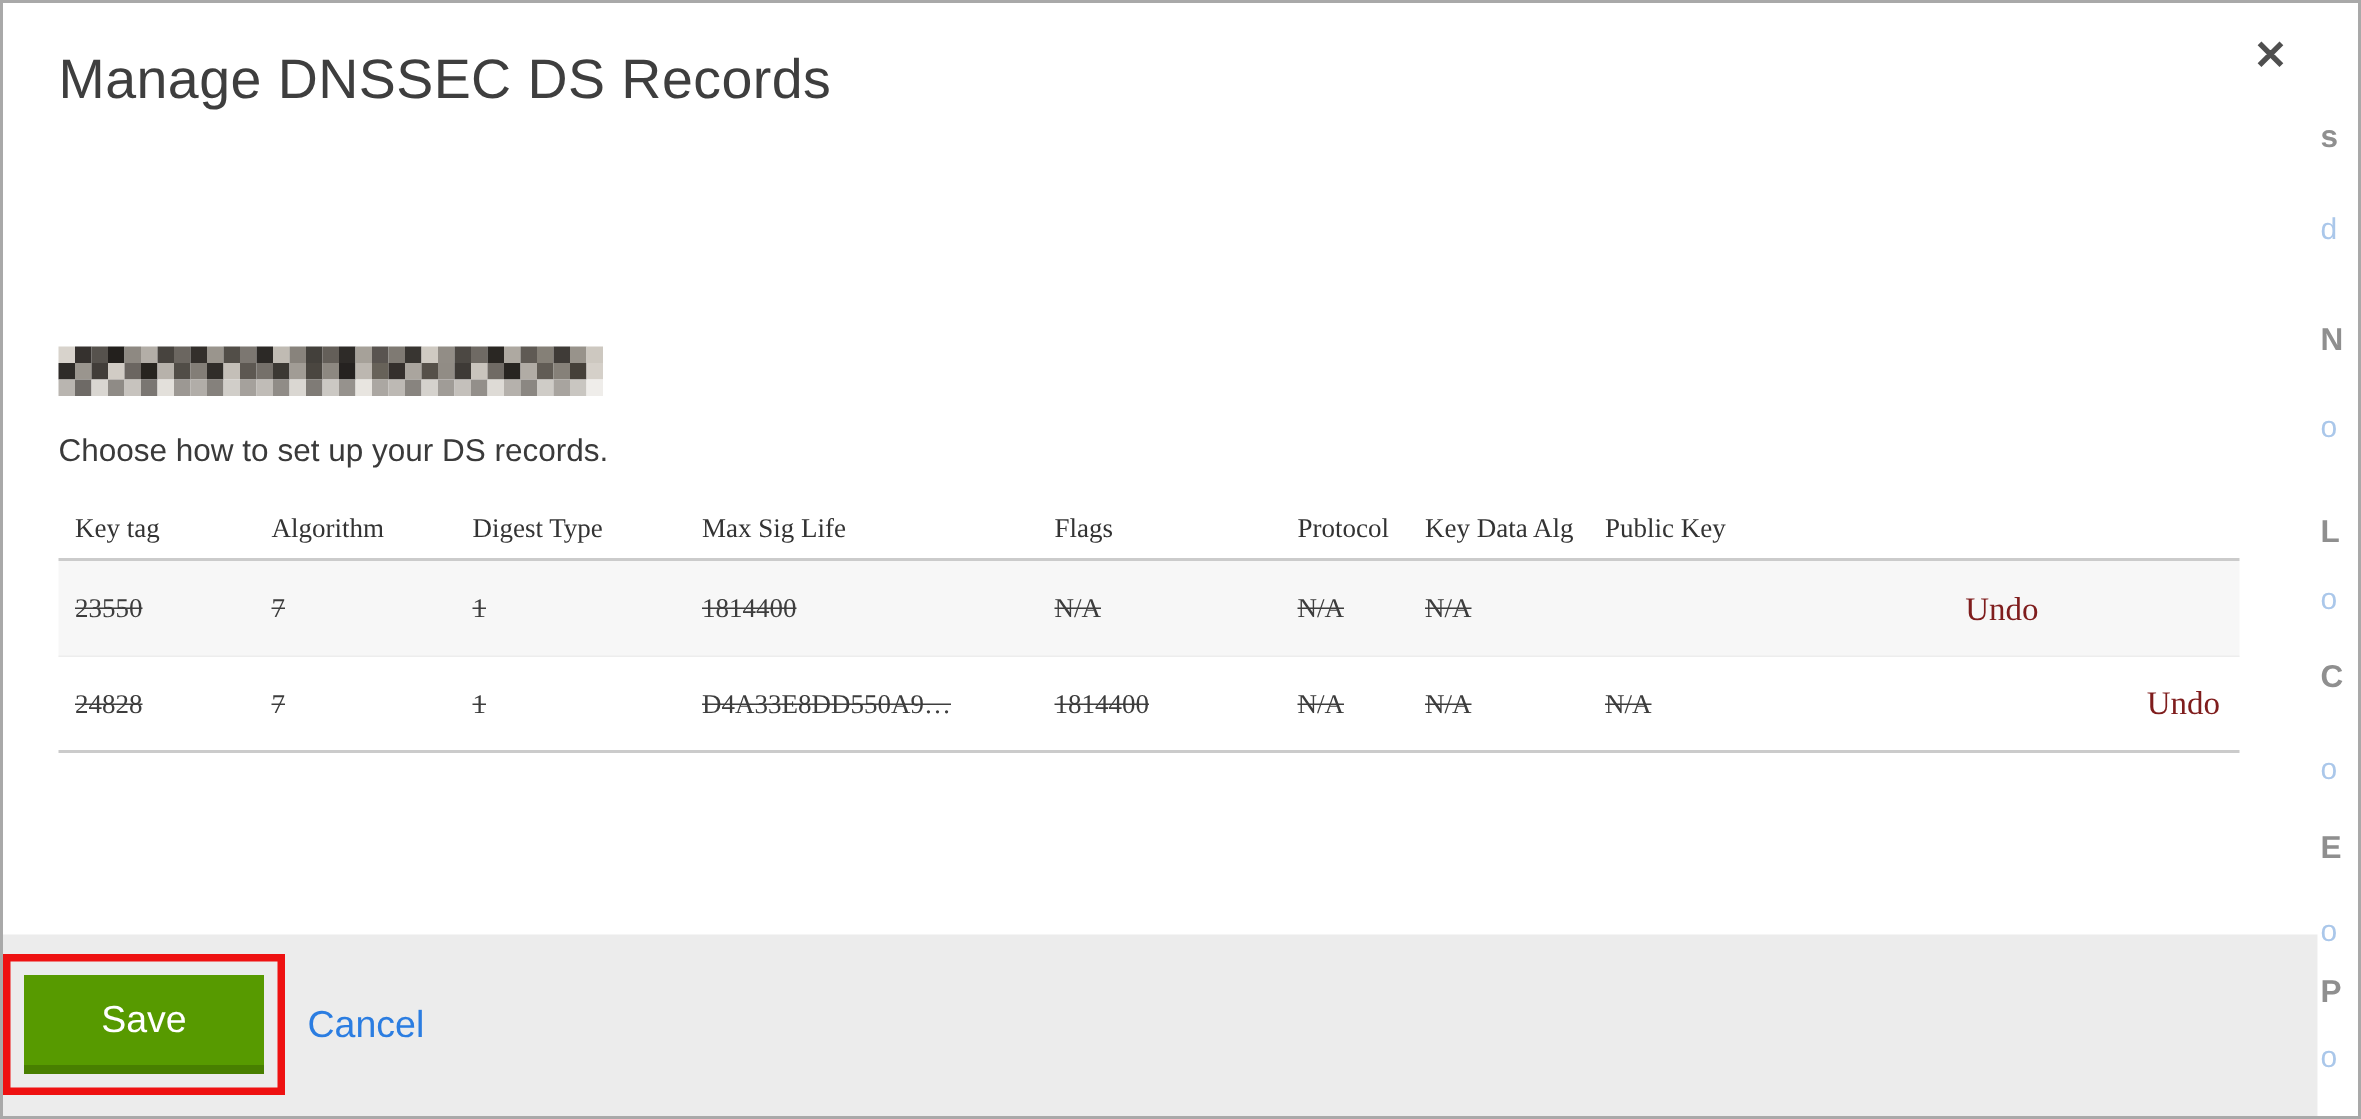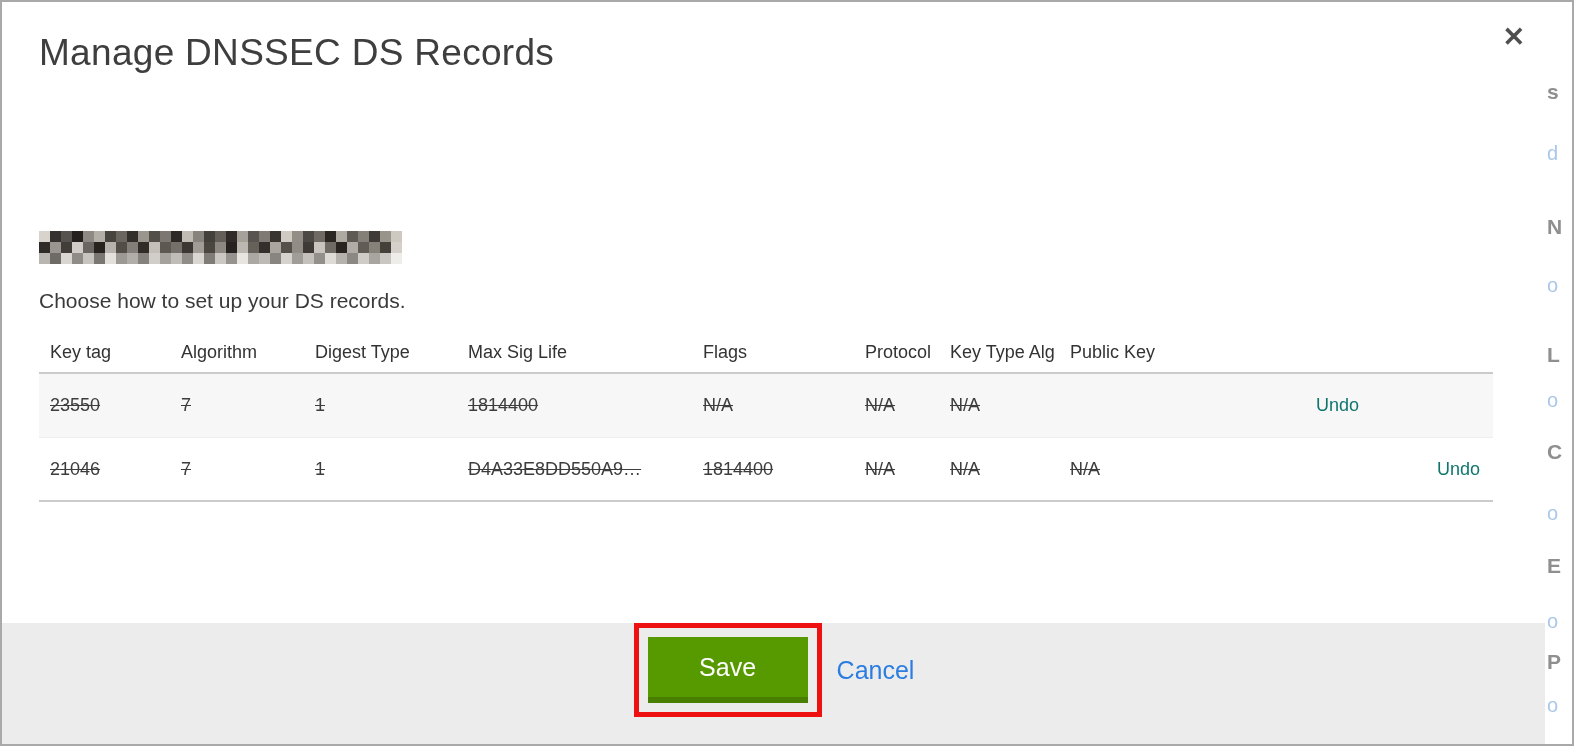--- a/index.html
+++ b/index.html
@@ -34,36 +34,36 @@
   .ds-table { position:absolute; left:37px; top:331px; width:1454px; }
   .t-grid {
     display:grid;
     grid-template-columns:131px 134px 153px 235px 162px 85px 120px 163px 150px 1fr;
     align-items:center;
   }
   .t-head { height:41px; border-bottom:2px solid #cbcbcb; font-size:18px; color:#333; }
   .t-row  { height:64px; font-size:18px; color:#3d3d3d; }
   .t-row.stripe { background:#f7f7f7; border-bottom:1px solid #ededed; }
   .t-row.last   { background:#fff; border-bottom:2px solid #cbcbcb; }
-  .cell { padding-left:11px; overflow:hidden; white-space:nowrap; }
+  .cell { padding-left:11px; overflow:hidden; white-space:nowrap;font-family:Liberation Serif, serif; }
   .struck { text-decoration:line-through; }
   .cell-action { text-align:right; padding-right:13px; padding-left:0; }
-  .undo-link { color:#0f766e; font-size:18px; text-decoration:none; cursor:pointer; }
+  .undo-link { color:#7f1d1d; font-size:22px; text-decoration:none; cursor:pointer; }
   
   .add-ds-button {
     position:absolute; left:37px; top:514px;
     background:#fff; border:2px solid #579a00; color:#579a00;
     font-size:19px; font-family:"Liberation Sans", sans-serif;
     padding:8px 33px; cursor:pointer;
   }
   
   .modal-footer {
     position:absolute; left:0; right:0; top:621px; bottom:0;
     background:#ececec;
-    display:flex; justify-content:center; align-items:flex-start; 
+    display:flex; justify-content:flex-start; align-items:flex-start; padding-top:13px;
   }
   .footer-group { display:flex; align-items:center; }
   .annotation-box {
     border:5px solid #ee1111; padding:9px; line-height:0;
   }
   .save-button {
     width:160px; height:66px;
     background:#579a00; color:#fff; font-size:25px;
     font-family:"Liberation Sans", sans-serif;
     border:none; border-bottom:6px solid #487f00; cursor:pointer; line-height:60px;
@@ -101,41 +101,41 @@
 
     <div class="ds-table">
 
       <div class="t-grid t-head">
         <div class="cell">Key tag</div>
         <div class="cell">Algorithm</div>
         <div class="cell">Digest Type</div>
         <div class="cell">Max Sig Life</div>
         <div class="cell">Flags</div>
         <div class="cell">Protocol</div>
-        <div class="cell">Key Type Alg</div>
+        <div class="cell">Key Data Alg</div>
         <div class="cell">Public Key</div>
         <div class="cell cell-action"></div>
       </div>
 
       <div class="t-grid t-row stripe">
         <div class="cell struck">23550</div>
         <div class="cell struck">7</div>
         <div class="cell struck">1</div>
         <div class="cell struck">1814400</div>
         <div class="cell struck">N/A</div>
         <div class="cell struck">N/A</div>
         <div class="cell struck">N/A</div>
         <div class="cell struck"></div>
         <div class="cell cell-action">
           <a class="undo-link">Undo</a>
         </div>
       </div>
 
       <div class="t-grid t-row last">
-        <div class="cell struck">21046</div>
+        <div class="cell struck">24828</div>
         <div class="cell struck">7</div>
         <div class="cell struck">1</div>
         <div class="cell struck">D4A33E8DD550A9…</div>
         <div class="cell struck">1814400</div>
         <div class="cell struck">N/A</div>
         <div class="cell struck">N/A</div>
         <div class="cell struck">N/A</div>
         <div class="cell struck"></div>
         <div class="cell cell-action">
           <a class="undo-link">Undo</a>

